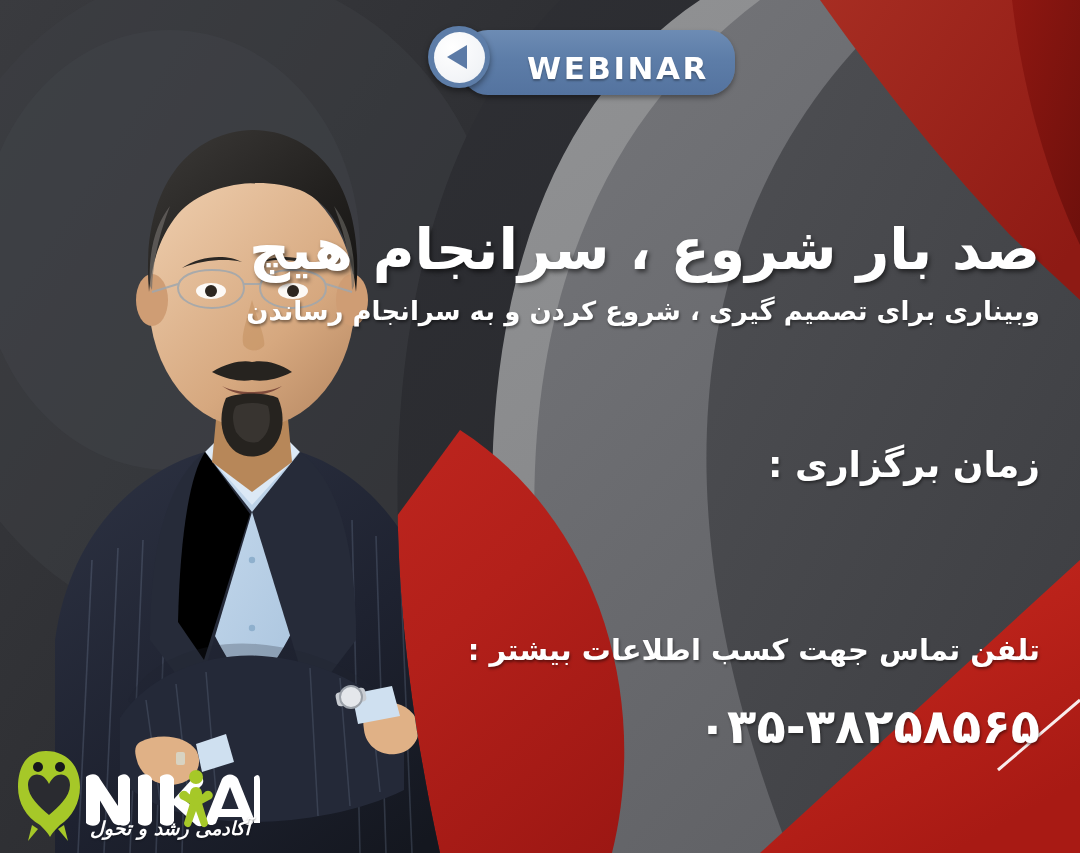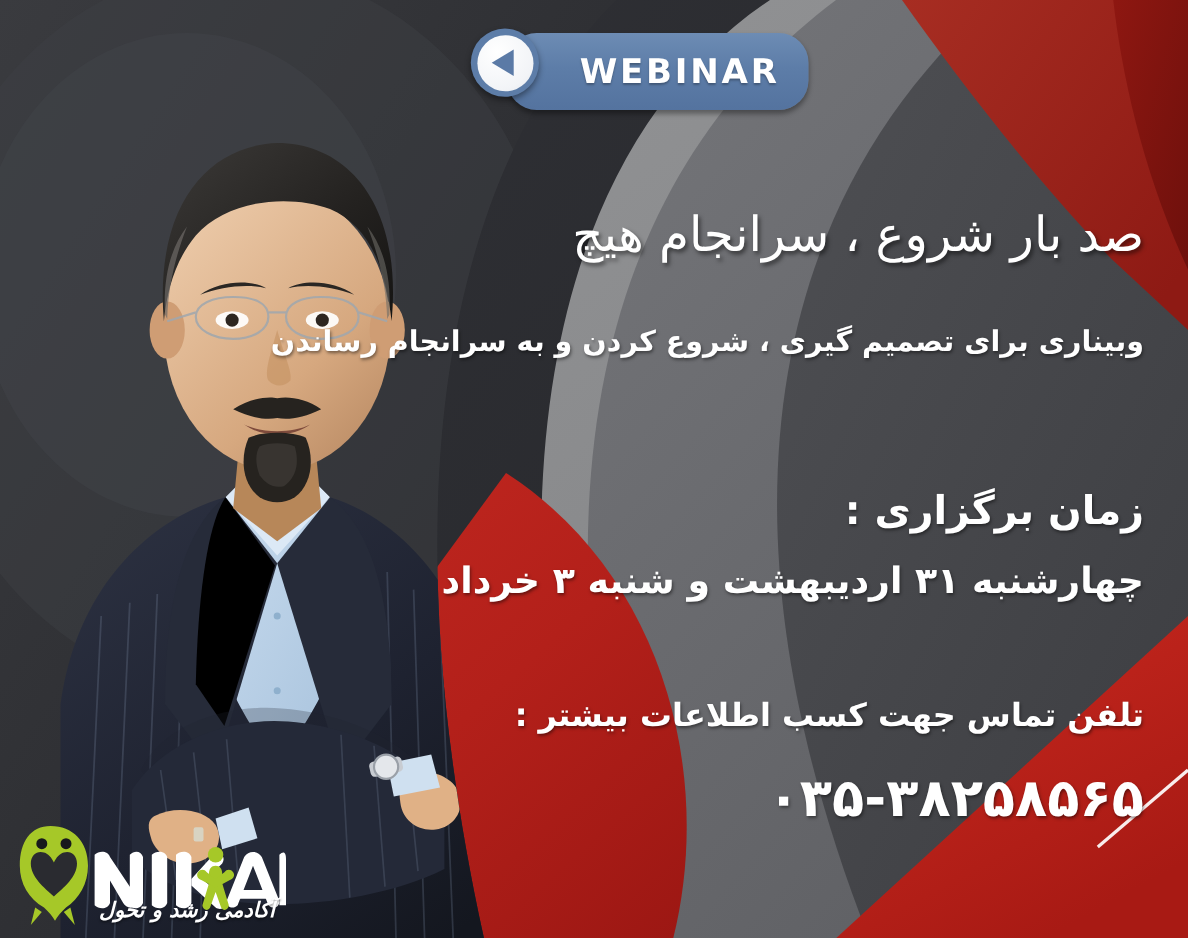--- a/index.html
+++ b/index.html
@@ -41,22 +41,22 @@
     top: 26px;
     height: 62px;
     display: flex;
     align-items: center;
     z-index: 7;
   }
   .badge-pill {
     position: absolute;
     left: 33px;
     top: 4px;
-    height: 70px;
-    padding: 0 26px 0 66px;
+    height: 54px;
+    padding: 11px 26px 0 66px;
     border-radius: 27px;
     background: linear-gradient(180deg,#6d8cb4 0%,#5d7da8 45%,#54739f 100%);
     box-shadow: 0 3px 5px rgba(0,0,0,.35);
     display: flex;
     align-items: center;
     justify-content: center;
   }
   .badge-text {
     color: #ffffff;
     font-size: 31px;
@@ -101,23 +101,23 @@
   .rtl-text {
     position: absolute;
     right: 40px;
     text-align: right;
     direction: rtl;
     color: #ffffff;
     z-index: 6;
     white-space: nowrap;
   }
   .headline {
-    top: 188px;
-    font-size: 44px;
-    font-weight: 400;
+    top: 216px;
+    font-size: 57px;
+    font-weight: 700;
     letter-spacing: -0.5px;
     text-shadow: 2px 3px 4px rgba(0,0,0,.5);
     line-height: 1.18;
   }
   .subhead {
     top: 296px;
     font-size: 26px;
     font-weight: 600;
     text-shadow: 1px 2px 3px rgba(0,0,0,.45);
     margin-left: 34px;
@@ -394,21 +394,20 @@
       </div>
     </div>
   </div>
 
   <div class="rtl-text headline">صد بار شروع ، سرانجام هیچ</div>
 
   <div class="rtl-text subhead">وبیناری برای تصمیم گیری ، شروع کردن و به سرانجام رساندن</div>
 
   <div class="rtl-text time-label">زمان برگزاری :</div>
 
-  <div class="rtl-text date-line">چهارشنبه ۳۱ اردیبهشت و شنبه ۳ خرداد</div>
 
 
   <div class="rtl-text contact-label">تلفن تماس جهت کسب اطلاعات بیشتر :</div>
 
   <div class="rtl-text phone-line">۰۳۵-۳۸۲۵۸۵۶۵</div>
 
   <div class="logo-block">
     <svg class="logo-svg" viewBox="0 0 250 108">
 
       <g>

